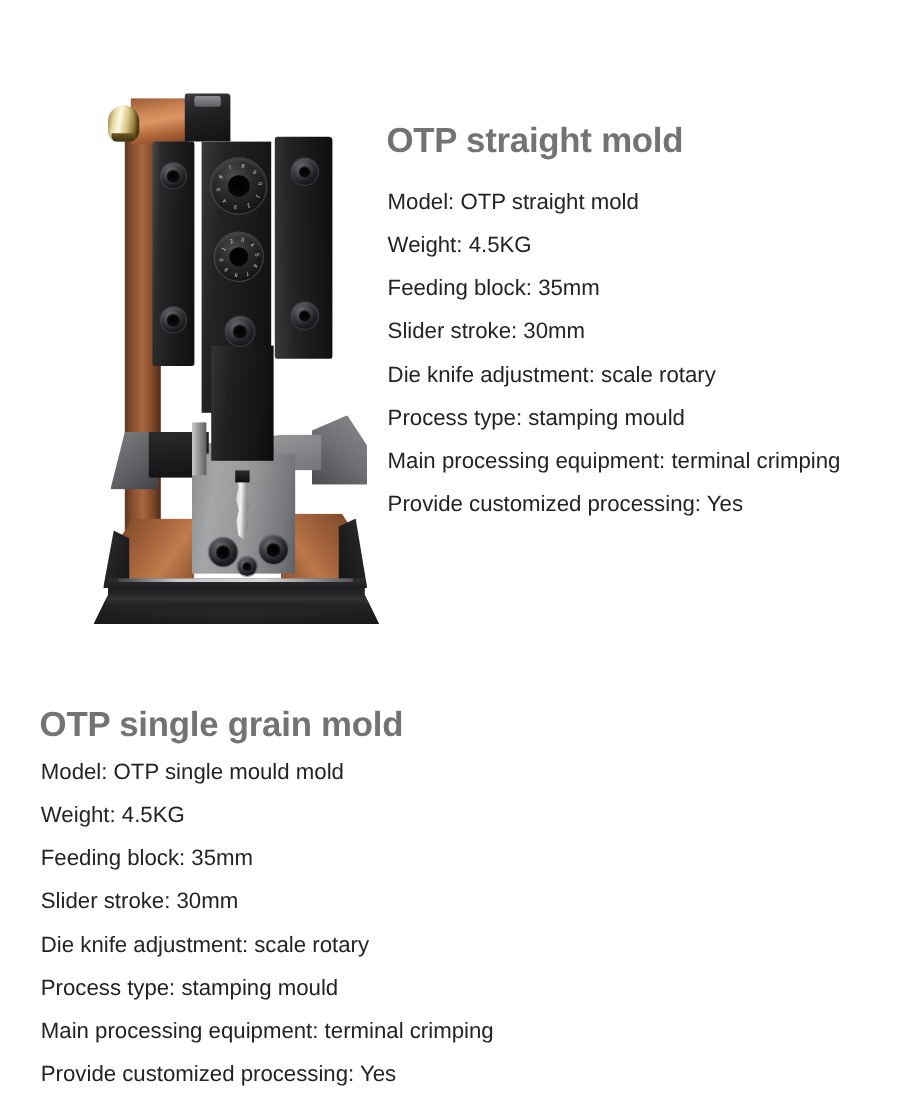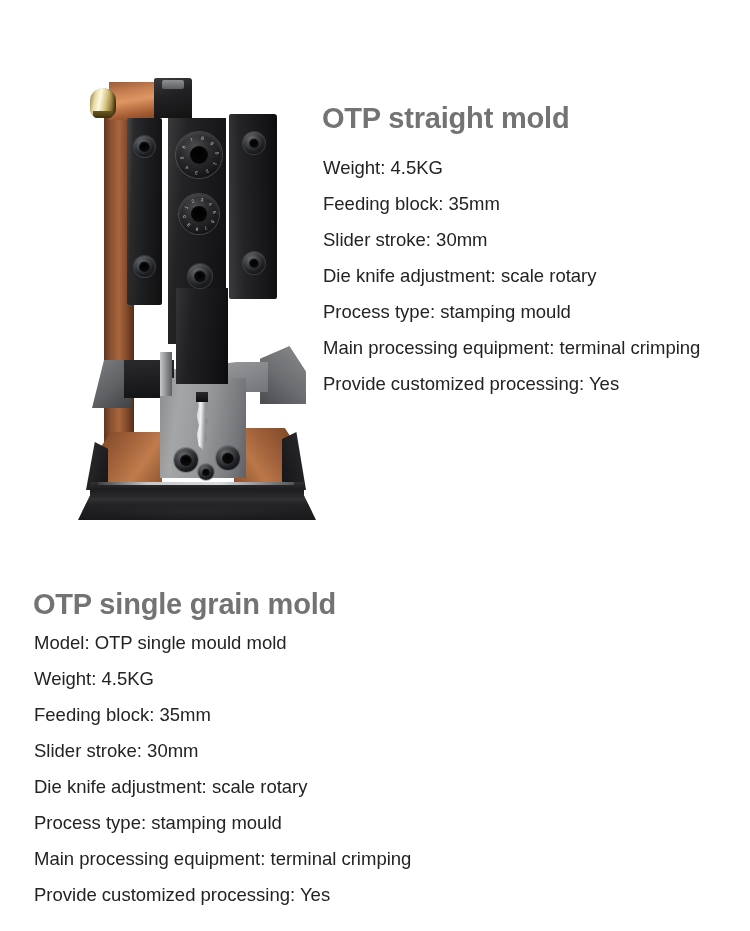--- a/index.html
+++ b/index.html
@@ -334,20 +334,21 @@
       <div class="p1-base-shadowr"></div>
       <div class="p1-base-top"></div>
       <div class="p1-base-bot"></div>
     </div>
   </figure>
 
   <div class="text-col">
     <h2 class="spec-title">OTP straight mold</h2>
 
     <ul class="spec-list">
+      <li>Model: OTP straight mold</li>
       <li>Weight: 4.5KG</li>
       <li>Feeding block: 35mm</li>
       <li>Slider stroke: 30mm</li>
       <li>Die knife adjustment: scale rotary</li>
       <li>Process type: stamping mould</li>
       <li>Main processing equipment: terminal crimping</li>
       <li>Provide customized processing: Yes</li>
     </ul>
   </div>
 </section>

